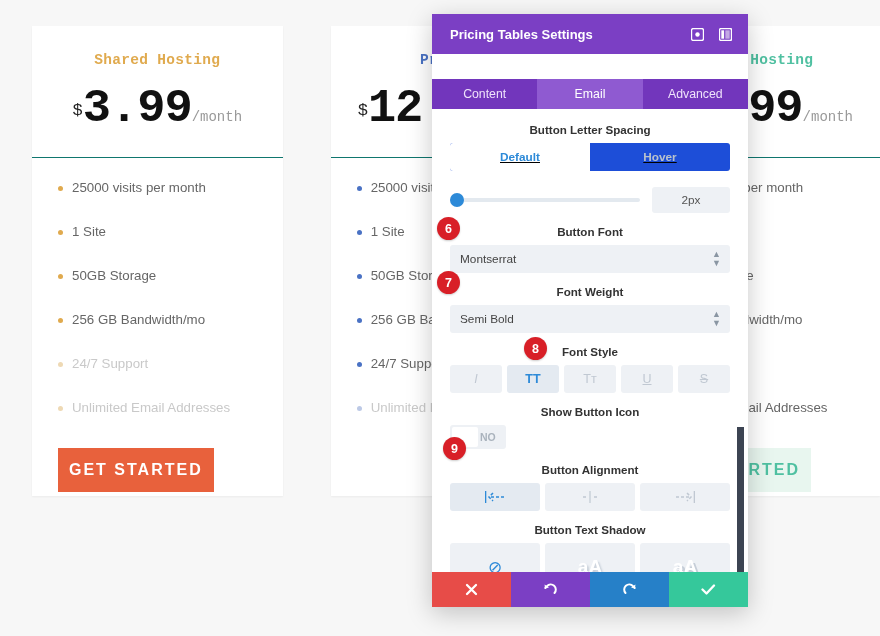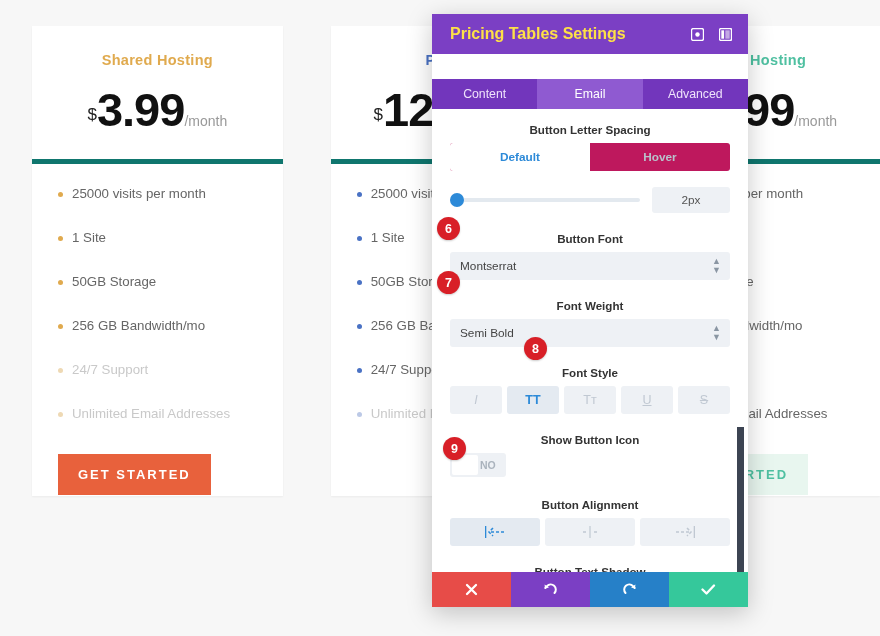--- a/index.html
+++ b/index.html
@@ -18,21 +18,21 @@
     width: 270px;
     background: #ffffff;
     margin-top: 26px;
     height: 470px;
     box-shadow: 0 1px 2px rgba(0,0,0,.05);
   }
   .col-1 { margin-left: 32px; }
   .col-2 { margin-left: 48px; }
   .col-3 { margin-left: 48px; }
 
-  .col-head { padding: 26px 0 22px 0; text-align: center; border-bottom: 5px solid #0f766e; }
+  .col-head { padding: 26px 0 22px 0; text-align: center; border-bottom: 1px solid #0f766e; font-family: Liberation Mono, monospace; }
   .plan-title { font-size: 14.5px; font-weight: bold; letter-spacing: .3px; }
   .t-gold { color: #e0aa4e; }
   .t-blue { color: #4a72c4; }
   .t-teal { color: #4fc0a1; }
 
   .price-wrap { margin-top: 14px; text-align: center; white-space: nowrap; }
   .currency { font-size: 17px; vertical-align: super; color: #222; font-weight: 300; }
   .amount { font-size: 47px; color: #111; font-weight: bold; letter-spacing: -1px; }
   .per { font-size: 14px; color: #999; }
 
@@ -53,24 +53,24 @@
   .c2 .features li::before { background: #4a72c4; }
   .c3 .features li::before { background: #4fc0a1; }
   .features li.dim { color: #c9c9c9; }
   .c1 .features li.dim::before { background: #eed9b4; }
   .c2 .features li.dim::before { background: #bcc9e6; }
 
   .cta-wrap { padding: 4px 0 0 26px; }
   .cta {
     display: inline-block;
     border: none;
-    font-size: 13px;
+    font-size: 16px;
     font-weight: bold;
     letter-spacing: 2px;
-    padding: 13px 20px;
+    padding: 13px 11px;
     cursor: pointer;
     font-family: "Liberation Sans", sans-serif;
   }
   .cta-orange { background: #e8613c; color: #ffffff; }
   .cta-green { background: #e8f6ef; color: #4fc0a1; }
 
   
   .modal {
     position: absolute;
     left: 432px; top: 14px;
@@ -79,21 +79,21 @@
     box-shadow: 0 6px 24px rgba(0,0,0,.22);
     display: flex; flex-direction: column;
     overflow: hidden;
   }
   .modal-header {
     background: #7b3fc4;
     height: 40px;
     display: flex; align-items: center;
     padding: 0 12px 0 18px;
   }
-  .modal-title { color: #fde047; font-size: 16px; font-weight: bold; flex: 1; }
+  .modal-title { color: #ffffff; font-size: 13px; font-weight: bold; flex: 1; }
   .hdr-btn {
     width: 22px; height: 22px; margin-left: 6px;
     display: flex; align-items: center; justify-content: center;
     cursor: pointer;
   }
   .hdr-btn svg { display: block; }
 
   .tabs { display: flex; background: #7236bc; height: 30px; margin-top: 25px; }
   .tab {
     flex: 1;
@@ -107,28 +107,29 @@
     position: relative;
     overflow: hidden;
     background: #fff;
     padding: 14px 18px 0 18px;
   }
   .field-label {
     font-size: 11.6px; font-weight: bold; color: #333;
     margin: 0 0 7px 0;
     text-align: center;
   }
-  .field-label.sp { margin-top: 19px; }
+  .field-label.sp { margin-top: 12px; }
 
   .seg {
     display: flex;
-    background: #be185d;
+    background: #1d4ed8;
     border-radius: 3px;
     height: 28px;
     overflow: hidden;
+    text-decoration: underline;
   }
   .seg-item {
     flex: 1; display: flex; align-items: center; justify-content: center;
     font-size: 11.8px; font-weight: bold; color: #b9c2cc; cursor: pointer;
   }
   .seg-item.active { background: #ffffff; color: #2d8ad8; }
 
   .slider-row { display: flex; align-items: center; margin-top: 16px; }
   .slider-track {
     position: relative; flex: 1; height: 4px;

